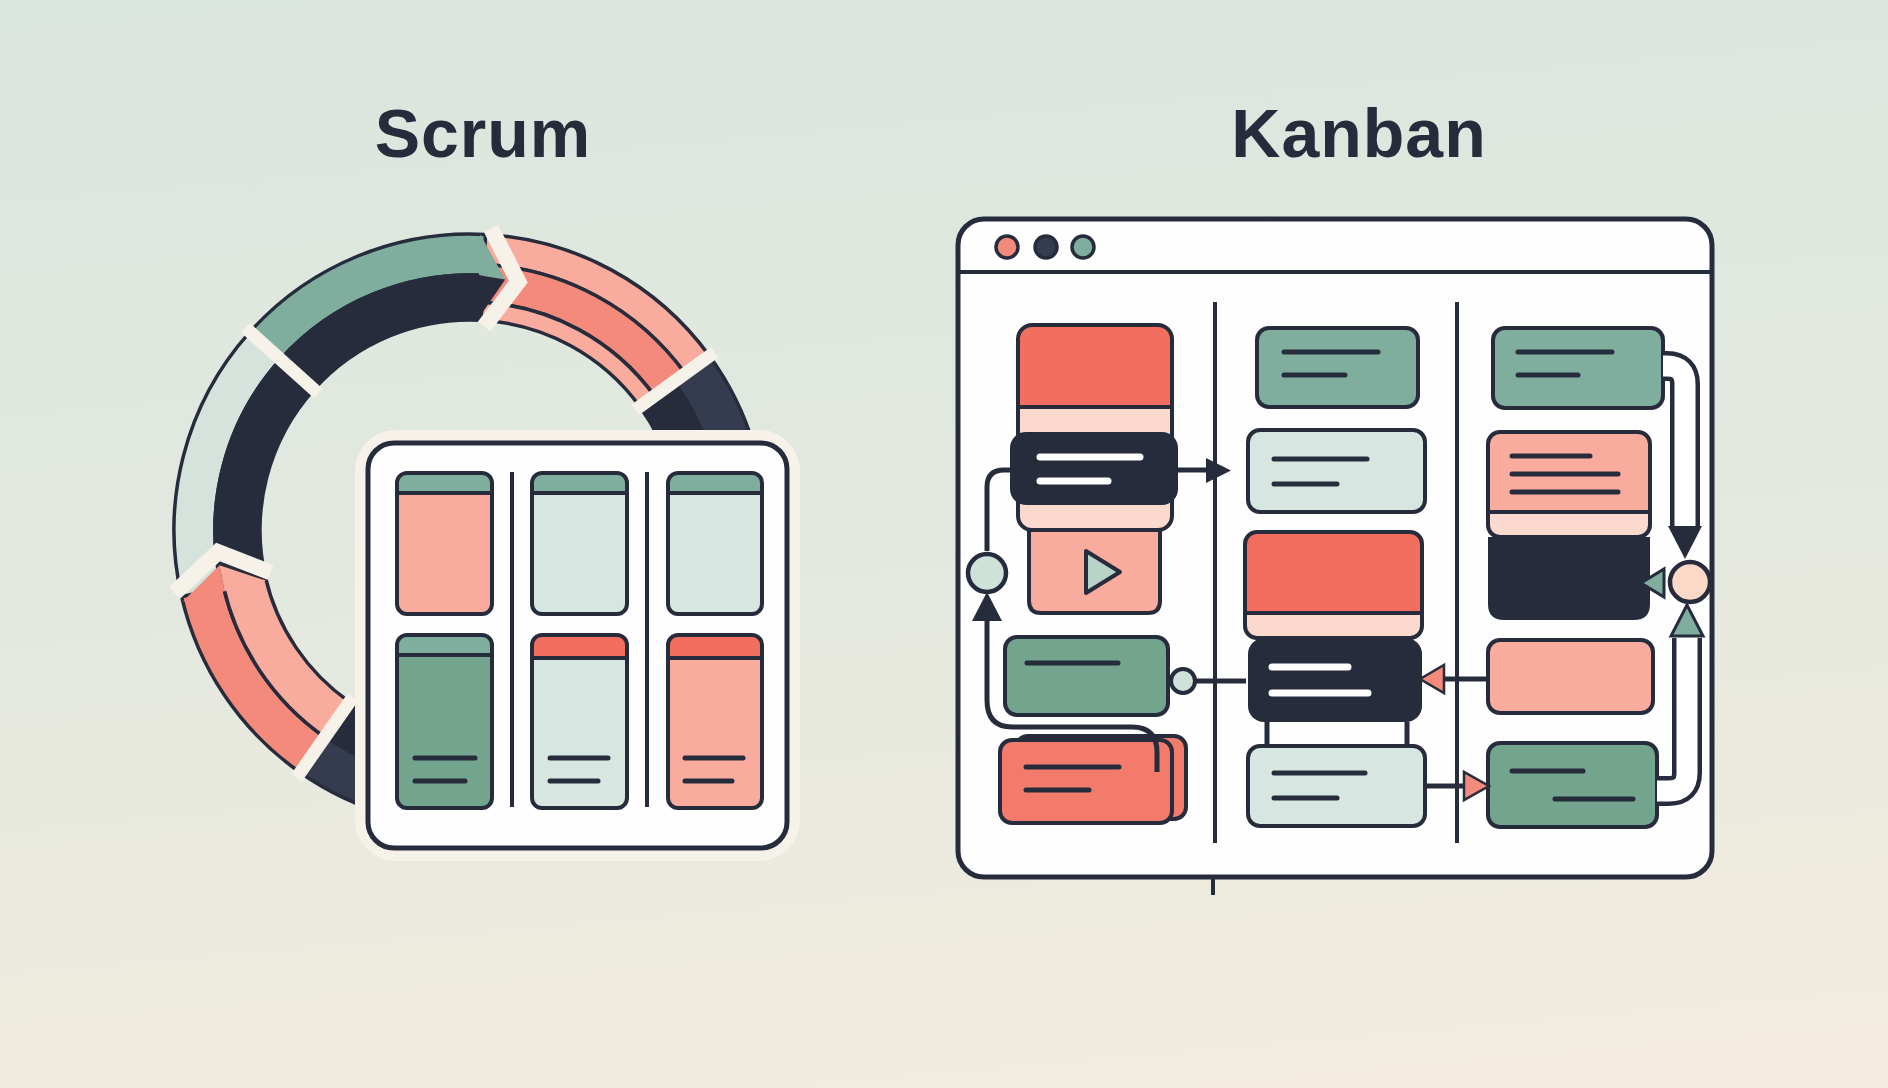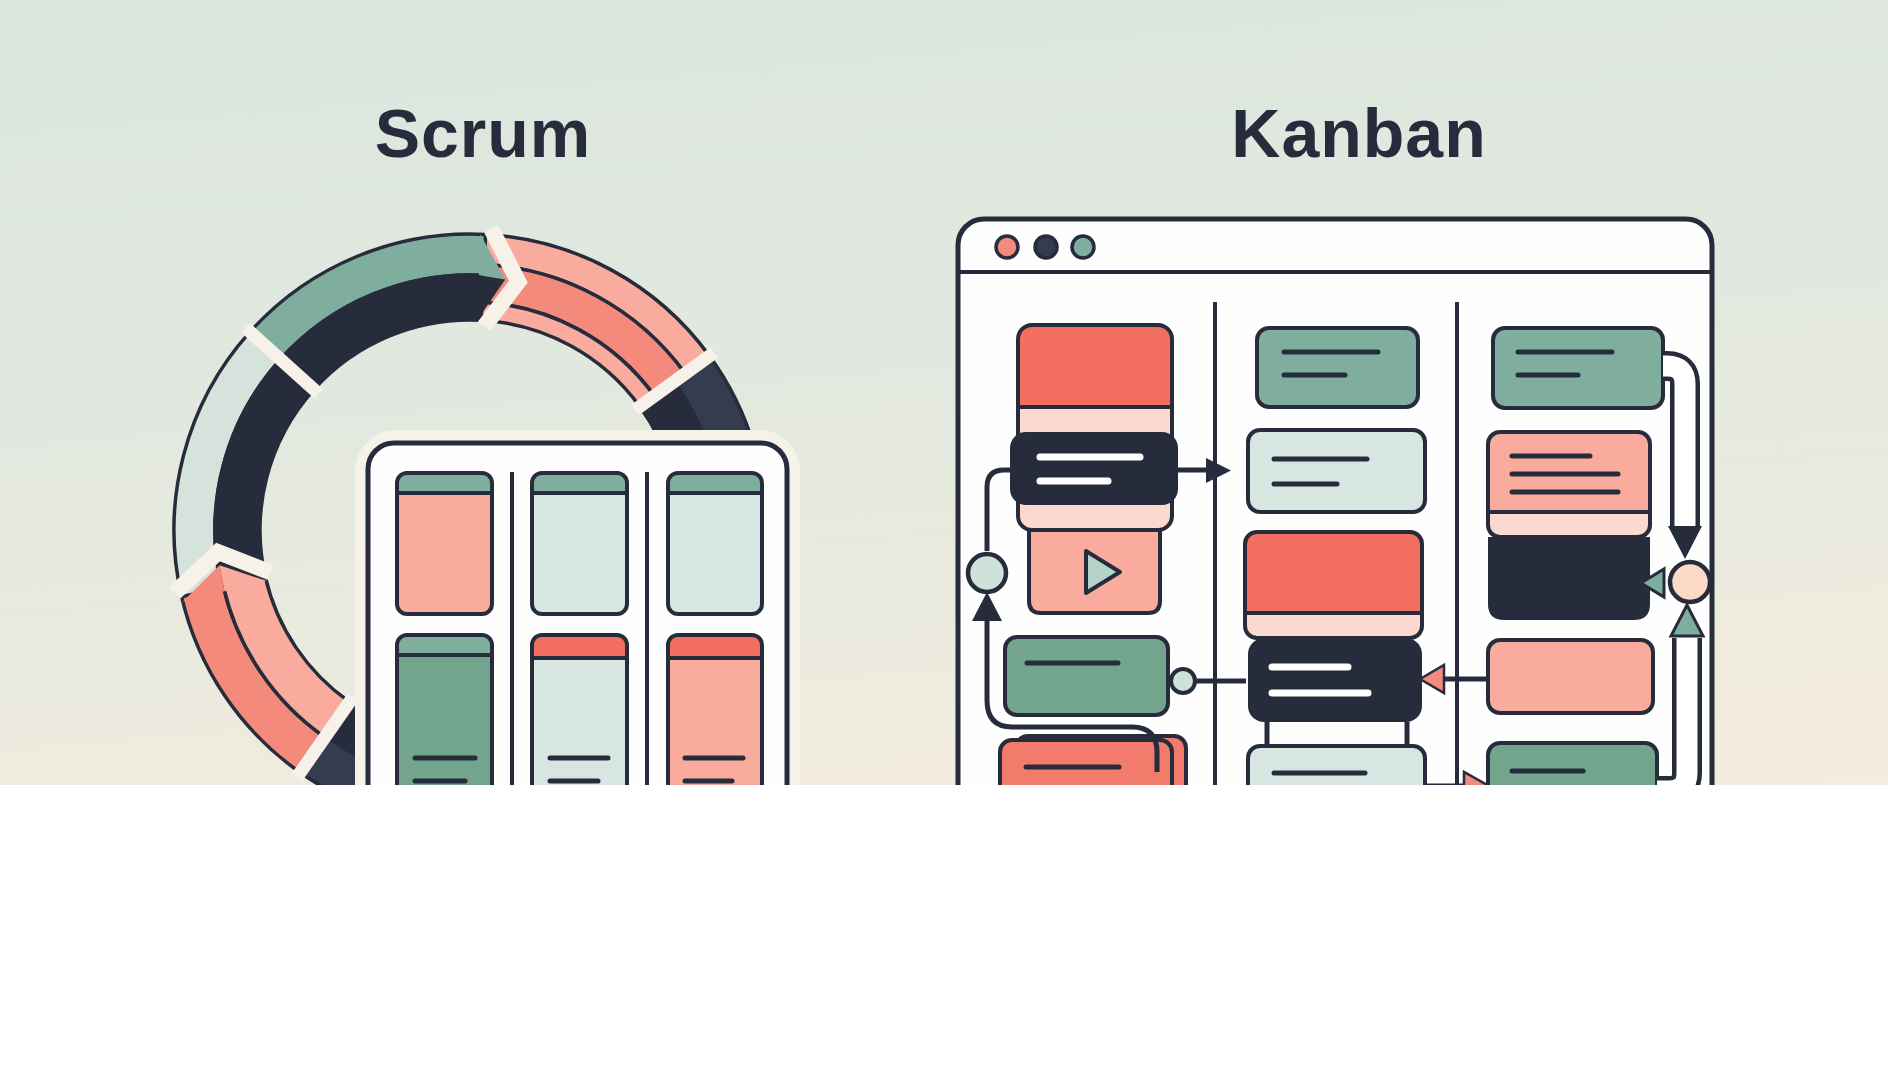--- a/index.html
+++ b/index.html
@@ -1,18 +1,18 @@
 <!DOCTYPE html>
 <html><head>
 <meta charset="utf-8">
 <style>
   html,body{margin:0;padding:0;}
   .stage{
     position:relative;
-    width:1888px;height:785px;
+    width:1888px;height:1088px;
     overflow:hidden;
     font-family:"Liberation Sans", sans-serif;
   }
   .stage svg{position:absolute;inset:0;display:block;}
   .title{
     font-family:"Liberation Sans", sans-serif;
     font-weight:bold;
     font-size:68px;
     letter-spacing:1px;
   }

